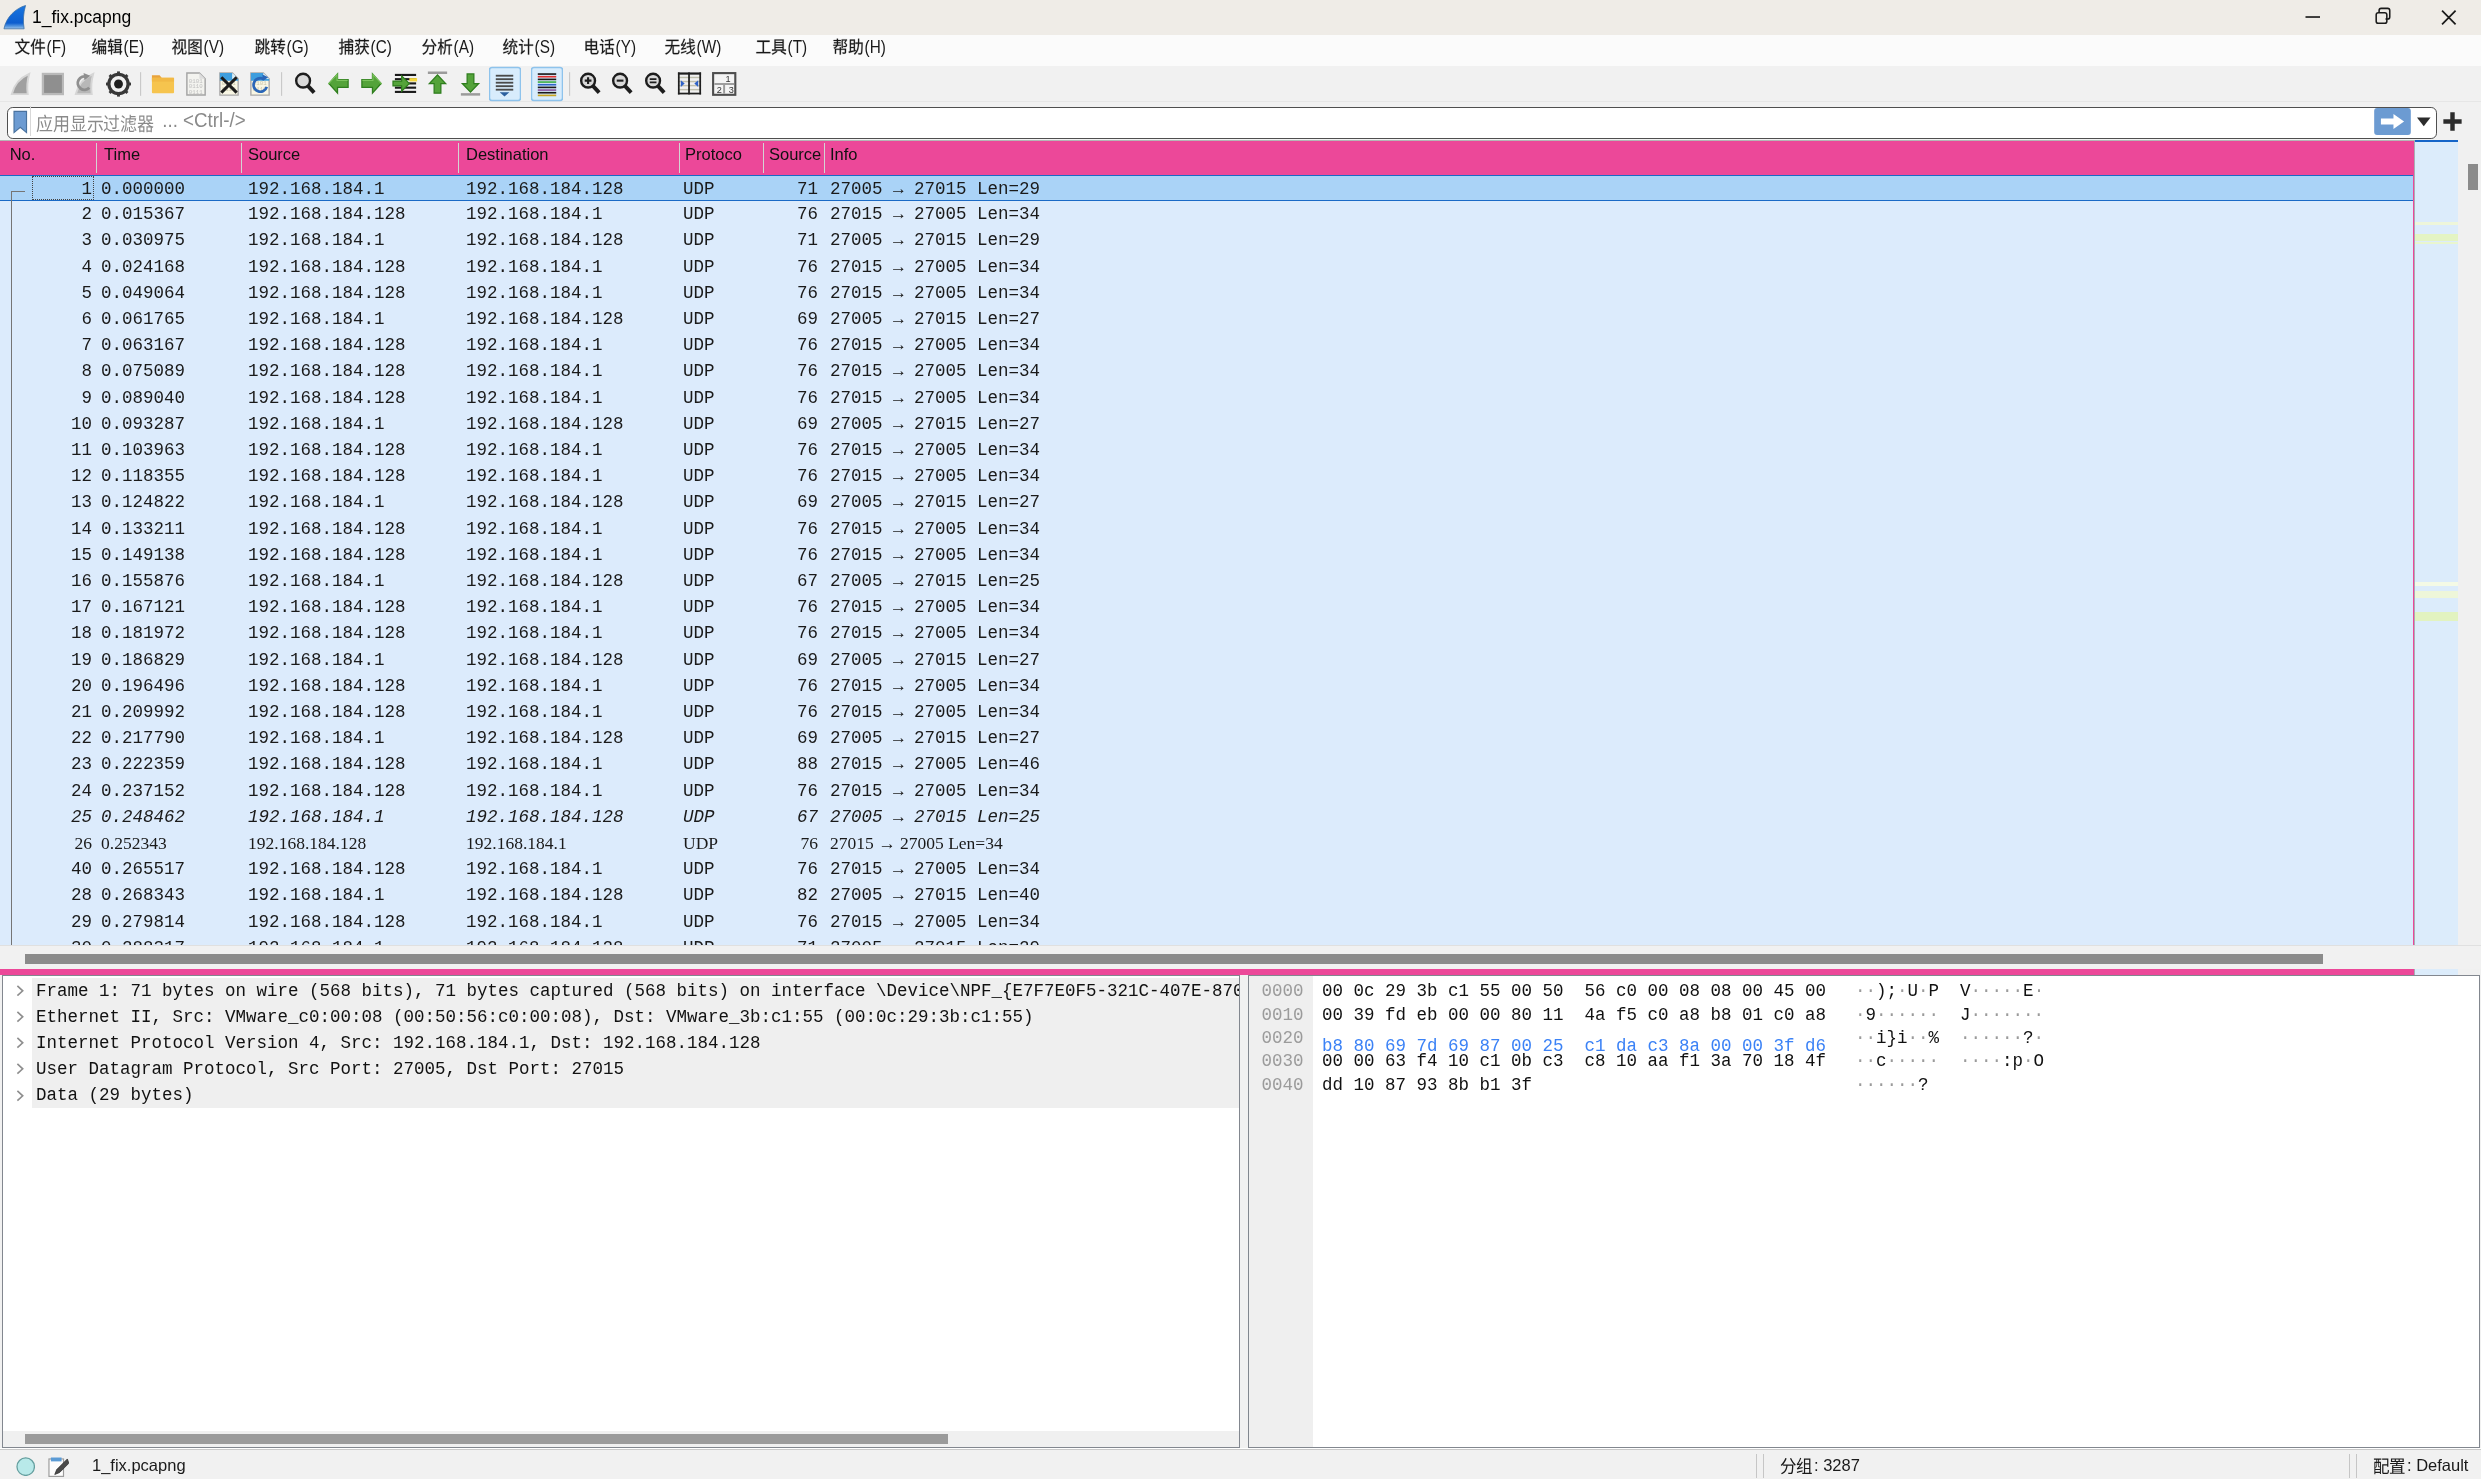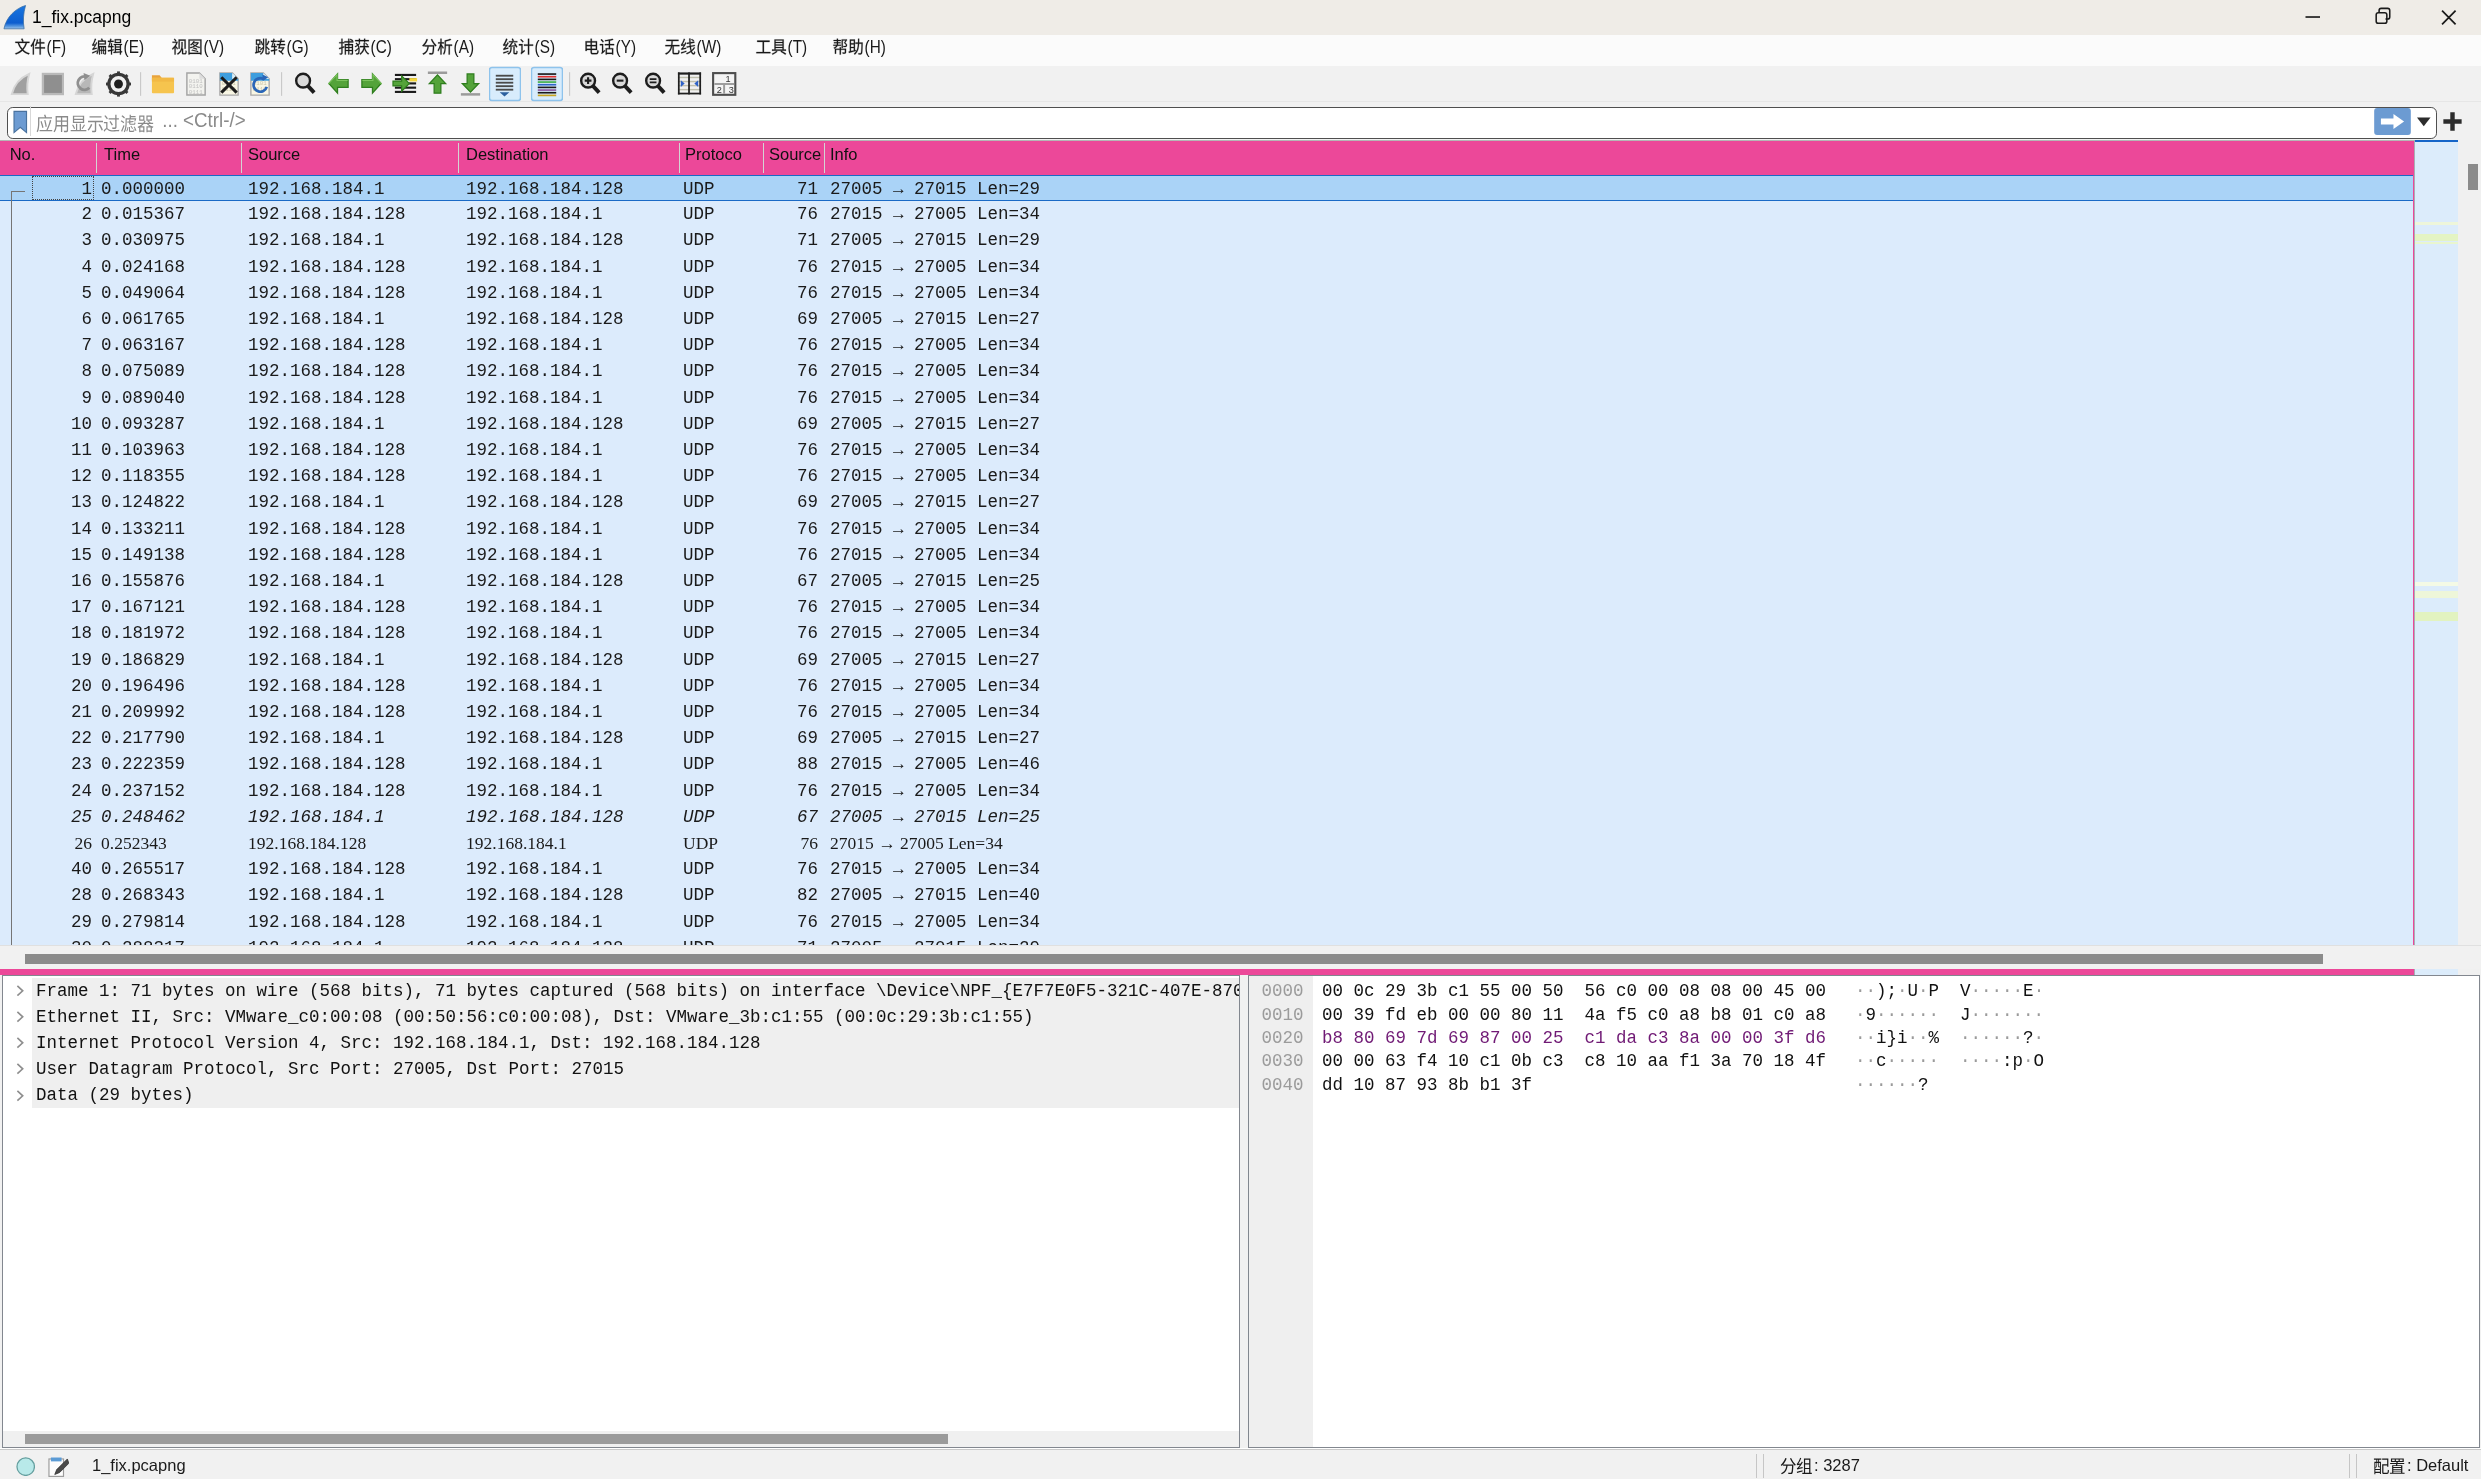--- a/index.html
+++ b/index.html
@@ -434,21 +434,21 @@
 </div>
 <div id="hpane" class="abs">
 <div class="abs" style="left:0px;top:0px;width:64px;height:471px;background:#efefef"></div>
 <div class="hxr mono g abs" style="left:12.6px;top:4.4px">0000</div>
 <div class="hxr mono abs" style="left:73px;top:4.4px;color:#111">00 0c 29 3b c1 55 00 50  56 c0 00 08 08 00 45 00</div>
 <div class="hxr mono abs" style="left:606px;top:4.4px;color:#111"><span class="g">··</span>);<span class="g">·</span>U<span class="g">·</span>P  V<span class="g">·····</span>E<span class="g">·</span></div>
 <div class="hxr mono g abs" style="left:12.6px;top:28px">0010</div>
 <div class="hxr mono abs" style="left:73px;top:28px;color:#111">00 39 fd eb 00 00 80 11  4a f5 c0 a8 b8 01 c0 a8</div>
 <div class="hxr mono abs" style="left:606px;top:28px;color:#111"><span class="g">·</span>9<span class="g">······</span>  J<span class="g">·······</span></div>
 <div class="hxr mono g abs" style="left:12.6px;top:51px">0020</div>
-<div class="hxr mono abs" style="left:73px;top:51px;color:#701a75">b8 80 69 7d 69 87 00 25  c1 da c3 8a 00 00 3f d6</div>
+<div class="hxr mono abs" style="left:73px;top:59px;color:#3b82f6">b8 80 69 7d 69 87 00 25  c1 da c3 8a 00 00 3f d6</div>
 <div class="hxr mono abs" style="left:606px;top:51px;color:#111"><span class="g">··</span>i}i<span class="g">··</span>%  <span class="g">······</span>?<span class="g">·</span></div>
 <div class="hxr mono g abs" style="left:12.6px;top:74px">0030</div>
 <div class="hxr mono abs" style="left:73px;top:74px;color:#111">00 00 63 f4 10 c1 0b c3  c8 10 aa f1 3a 70 18 4f</div>
 <div class="hxr mono abs" style="left:606px;top:74px;color:#111"><span class="g">··</span>c<span class="g">·····</span>  <span class="g">····</span>:p<span class="g">·</span>O</div>
 <div class="hxr mono g abs" style="left:12.6px;top:98px">0040</div>
 <div class="hxr mono abs" style="left:73px;top:98px;color:#111">dd 10 87 93 8b b1 3f</div>
 <div class="hxr mono abs" style="left:606px;top:98px;color:#111"><span class="g">······</span>?</div>
 </div>
 <div class="abs" style="left:2.9px;top:456px;width:1236px;height:15.5px;background:#f0f0f0"></div>
 <div class="abs" style="left:25px;top:459px;width:923px;height:9.7px;background:#9b9b9b"></div>

